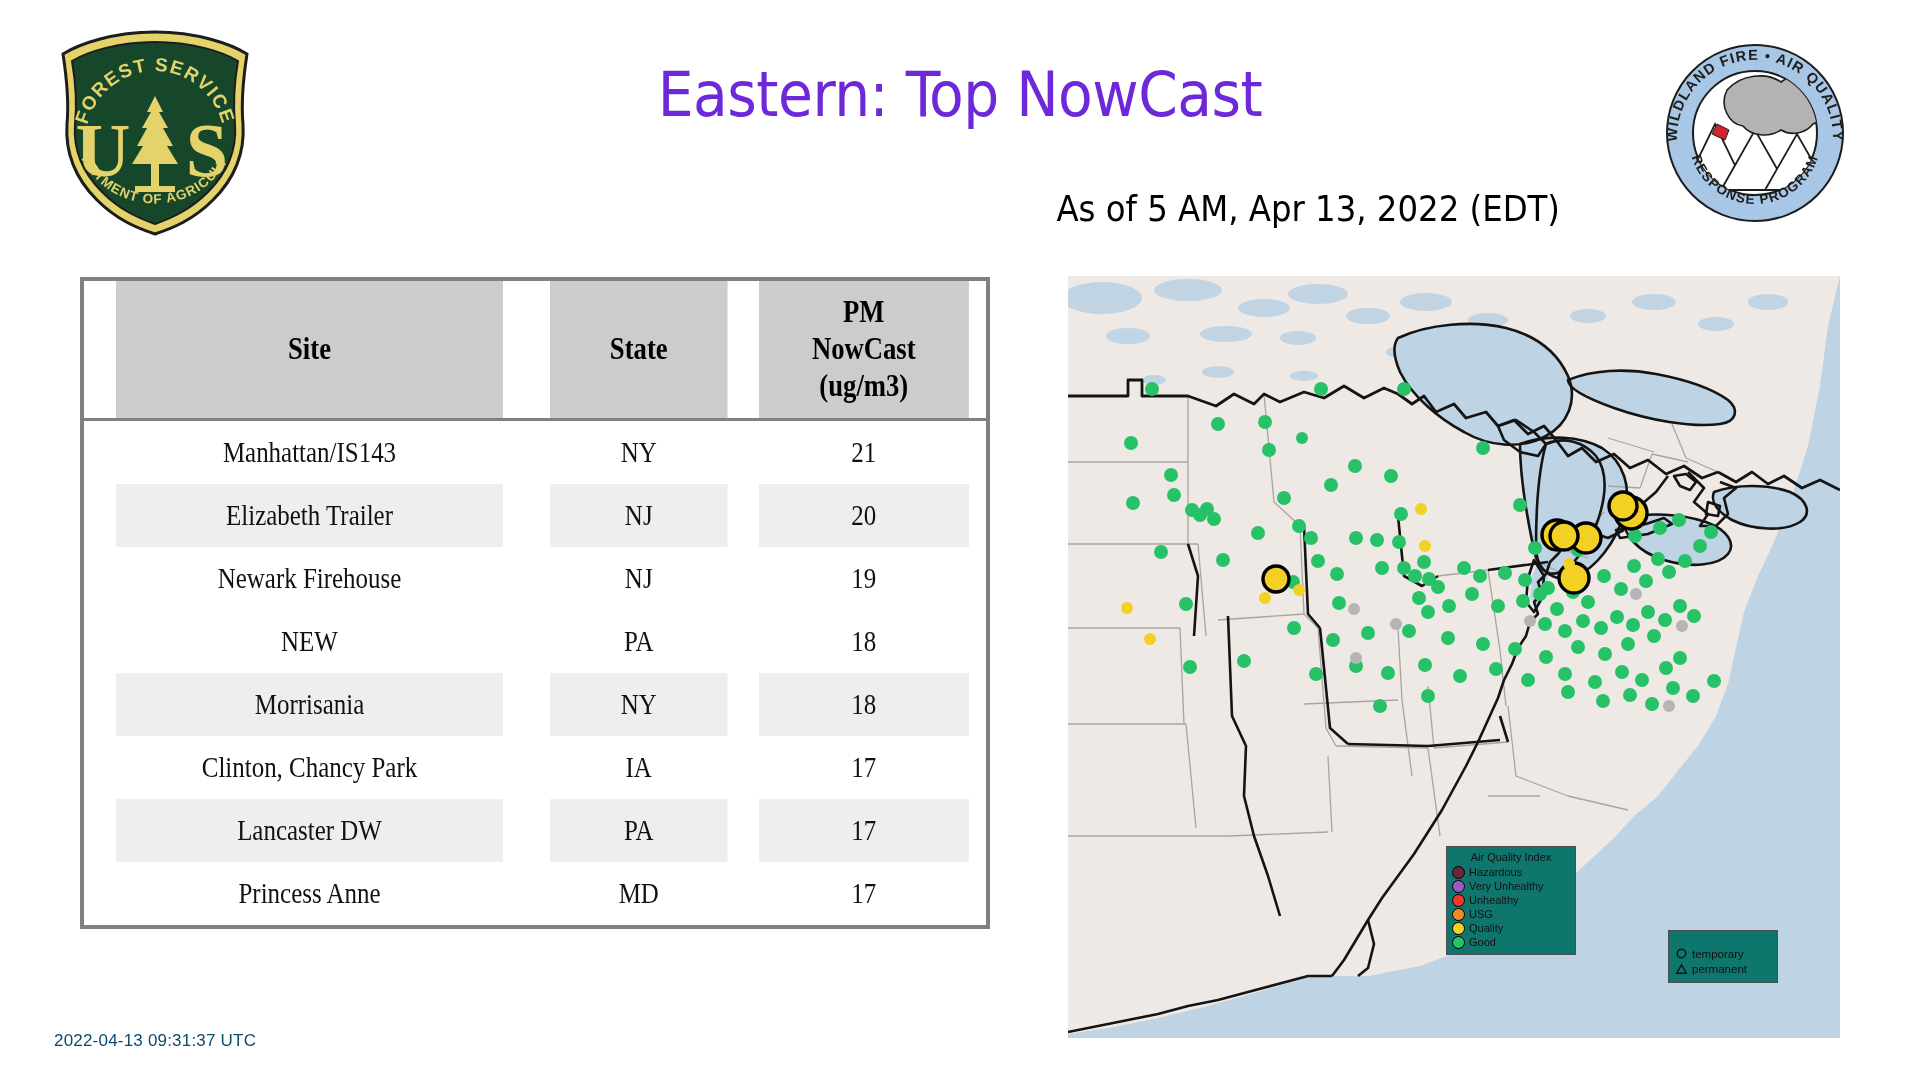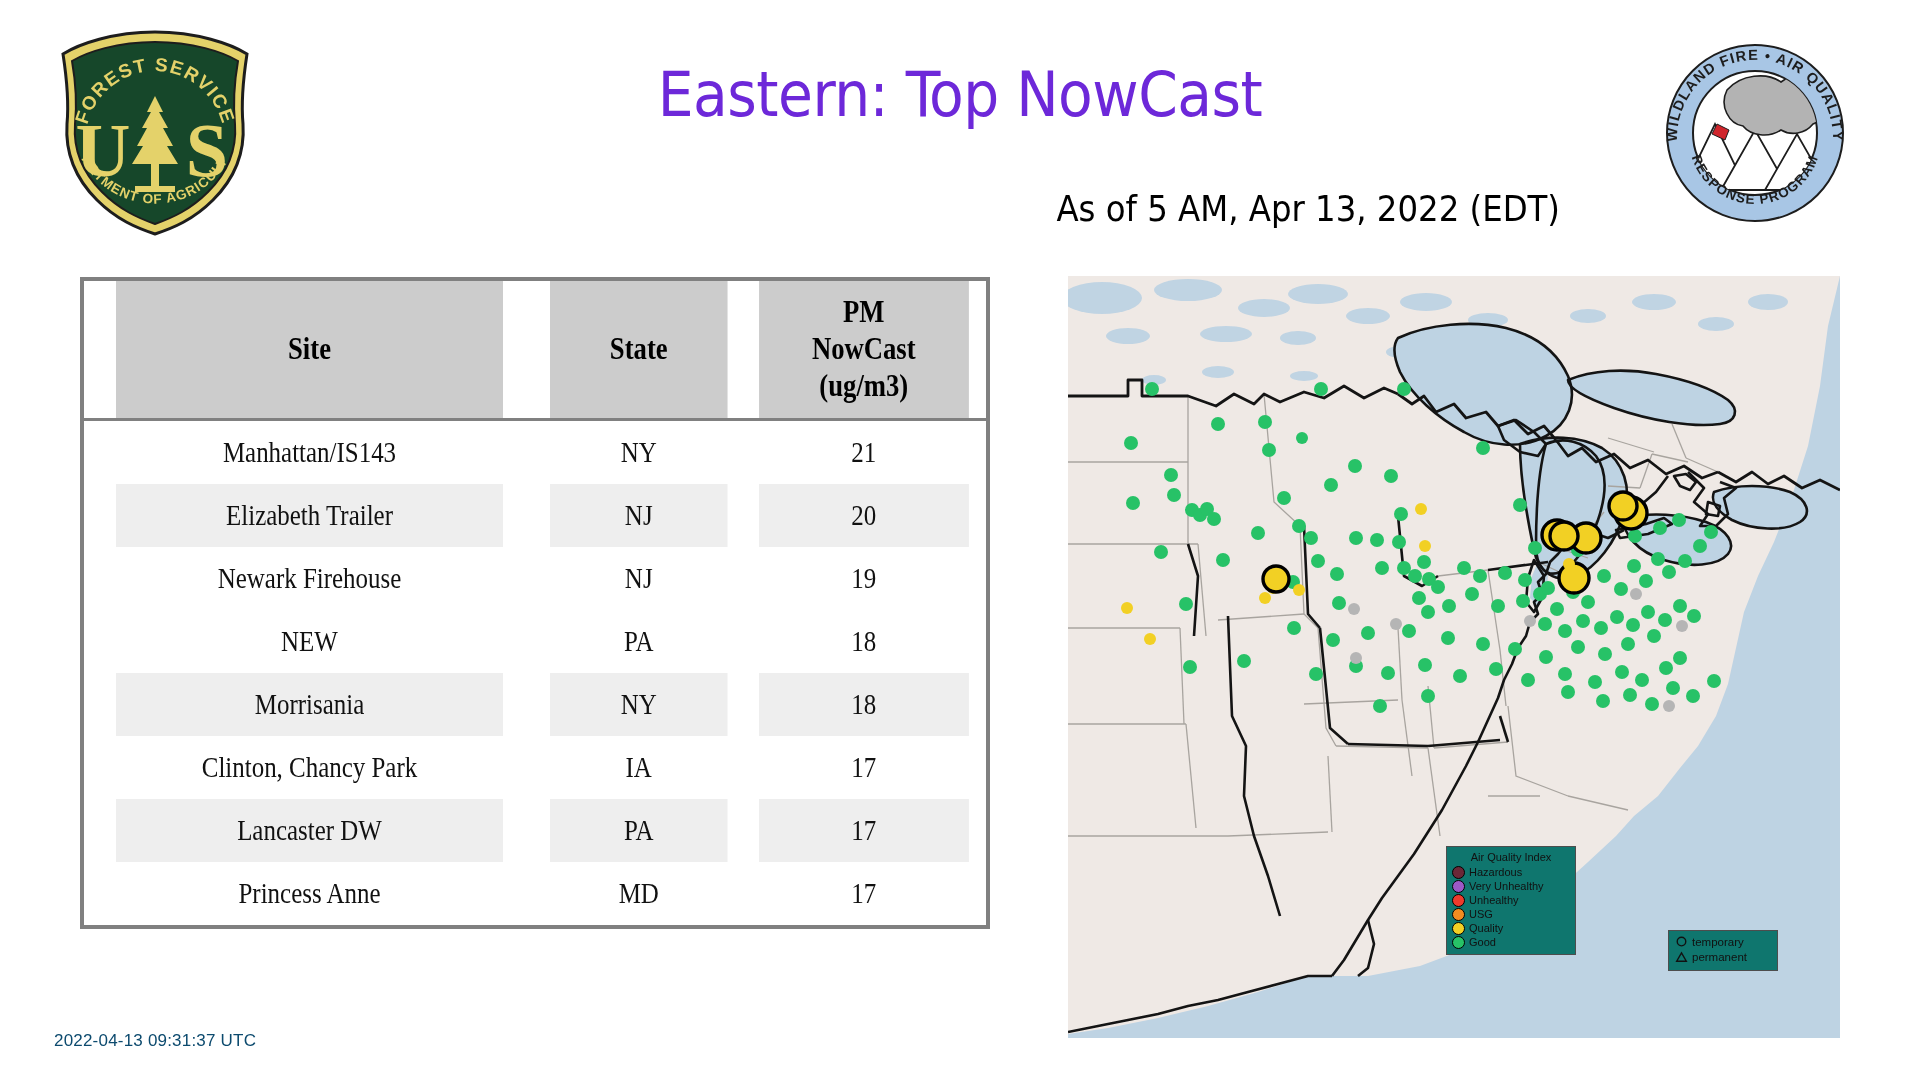--- a/index.html
+++ b/index.html
@@ -67,21 +67,21 @@
   }
   #aqi-legend{left:378px;top:570px;width:118px;padding:4px 5px 5px 5px;}
   #aqi-legend .leg-title{font-size:11px;text-align:center;margin-bottom:2px;font-weight:400;}
   #aqi-legend .leg-row{display:flex;align-items:center;height:14px;}
   #aqi-legend .swatch{
     width:11px;height:11px;border-radius:50%;border:1.2px solid #000;
     margin-right:4px;flex:0 0 auto;
   }
   #aqi-legend .leg-label{font-size:11px;line-height:13px;white-space:nowrap;}
 
-  #site-legend{left:600px;top:654px;width:98px;padding:4px 4px 5px 6px;}
+  #site-legend{left:600px;top:654px;width:98px;padding:16px 4px 5px 6px;}
   #site-legend .leg-row{display:flex;align-items:center;height:15px;}
   #site-legend .leg-label{font-size:11.5px;line-height:13px;margin-left:4px;}
   .sym{width:13px;height:13px;flex:0 0 auto;}
 </style>
 </head>
 <body>
 
 <div id="usfs-logo">
   <svg viewBox="0 0 200 210" width="200" height="210">
     <defs>

